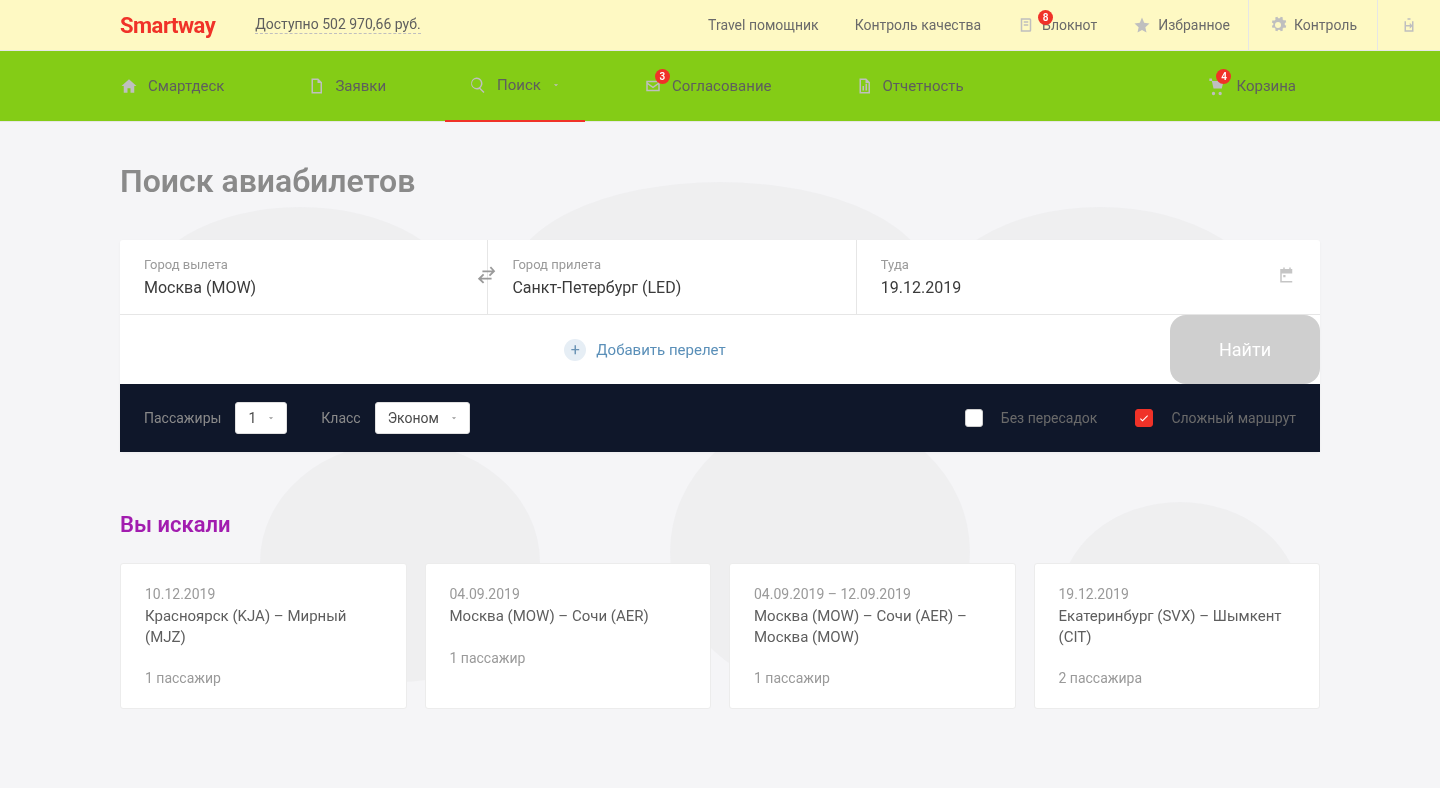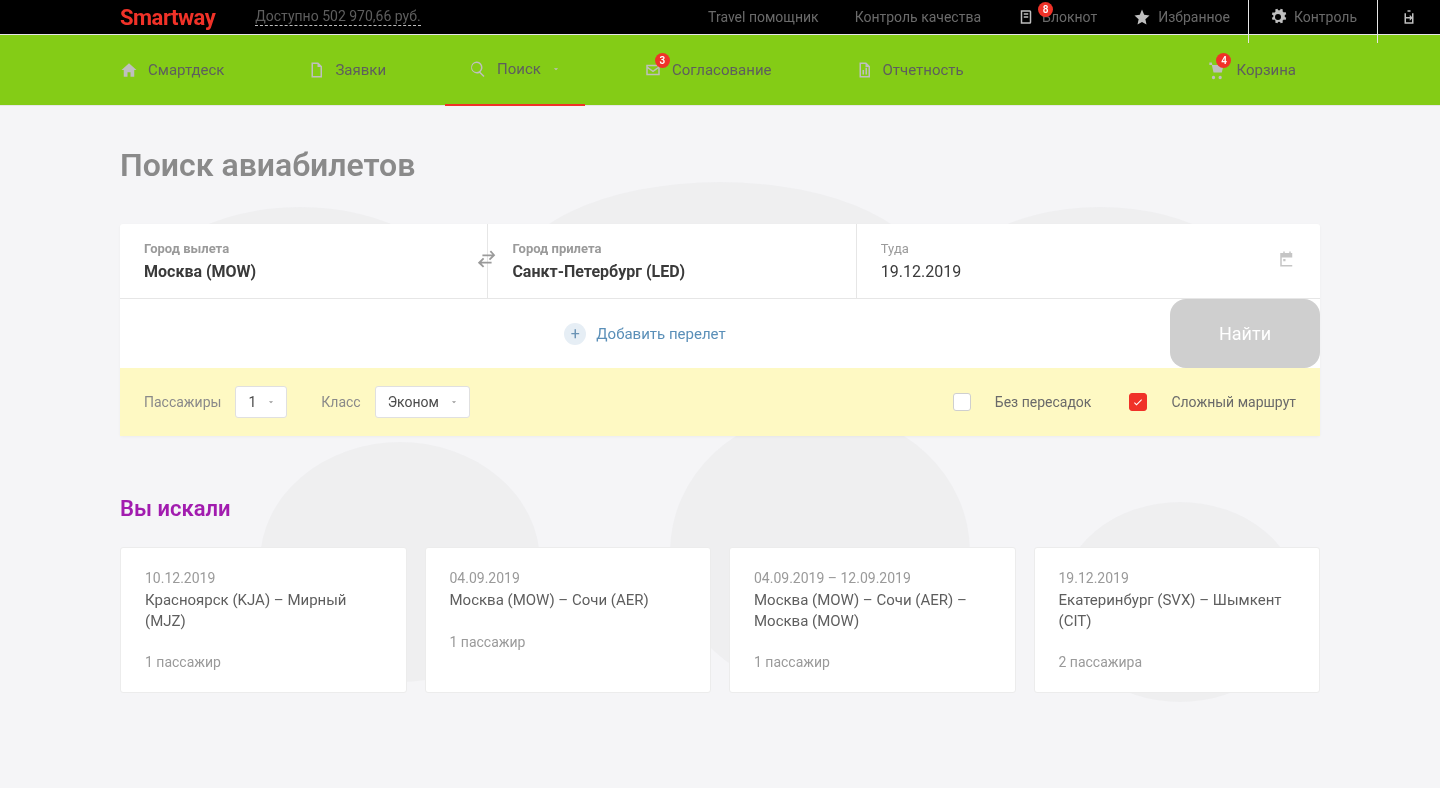--- a/index.html
+++ b/index.html
@@ -17,22 +17,22 @@
   top: 122px; left: 0; right: 0; bottom: 0;
   background: #f5f5f7;
   opacity: 1;
   z-index: 0;
 }
 .world-bg svg { opacity: 0.05; }
 .container { position: relative; z-index: 1; }
 
 
 .topbar {
-  height: 35px;
-  background: #000000;
+  height: 51px;
+  background: #fef9c3;
   border-bottom: 1px solid #e6e6e6;
   display: flex;
   align-items: center;
   padding-left: 120px;
 }
 .logo {
   font-size: 22px;
   font-weight: 700;
   color: #f03228;
   letter-spacing: -0.5px;
@@ -134,21 +134,21 @@
 .search-field {
   flex: 1;
   border-right: 1px solid #e6e6e6;
   padding: 14px 24px;
   display: flex;
   flex-direction: column;
   justify-content: center;
   position: relative;
 }
 .search-field:last-child { border-right: none; }
-.search-field.from-field, .search-field.to-field { flex: 1.0; font-weight: bold; }
+.search-field.from-field, .search-field.to-field { flex: 1.0; }
 .search-field.date-field { flex: 1.3; }
 .field-label { font-size: 13px; color: #9a9a9a; margin-bottom: 6px; }
 .field-value { font-size: 16px; color: #3a3a3a; }
 .swap-icon {
   position: absolute;
   right: -11px; top: 50%;
   transform: translateY(-50%);
   z-index: 2;
 }
 .cal-icon { position: absolute; right: 24px; top: 50%; transform: translateY(-50%); }
@@ -186,42 +186,42 @@
   align-items: center; justify-content: center;
   cursor: pointer;
   border-radius: 16px;
 }
 
 .search-row3 {
   display: flex;
   align-items: center;
   height: 68px;
   padding: 0 24px;
-  background: #fef9c3;
+  background: #0f172a;
   gap: 14px;
 }
 .opt-label { font-size: 14px; color: #8a8a8a; }
 .select-box {
   background: #fff;
   border: 1px solid #e0e0e0;
   border-radius: 3px;
   padding: 7px 30px 7px 12px;
   font-size: 14px;
   color: #4a4a4a;
   position: relative;
   cursor: pointer;
 }
 .select-box .caret {
   position: absolute;
   right: 10px; top: 50%;
   transform: translateY(-50%);
 }
 .spacer-flex { flex: 1; }
 .checkbox-row {
-  display: flex; align-items: center; gap: 24px;
+  display: flex; align-items: center; gap: 18px;
   font-size: 14px; color: #6a6a6a;
 }
 .checkbox {
   width: 18px; height: 18px;
   border: 1px solid #cfcfcf;
   border-radius: 3px;
   background: #fff;
 }
 .checkbox.checked {
   background: #f03228;

